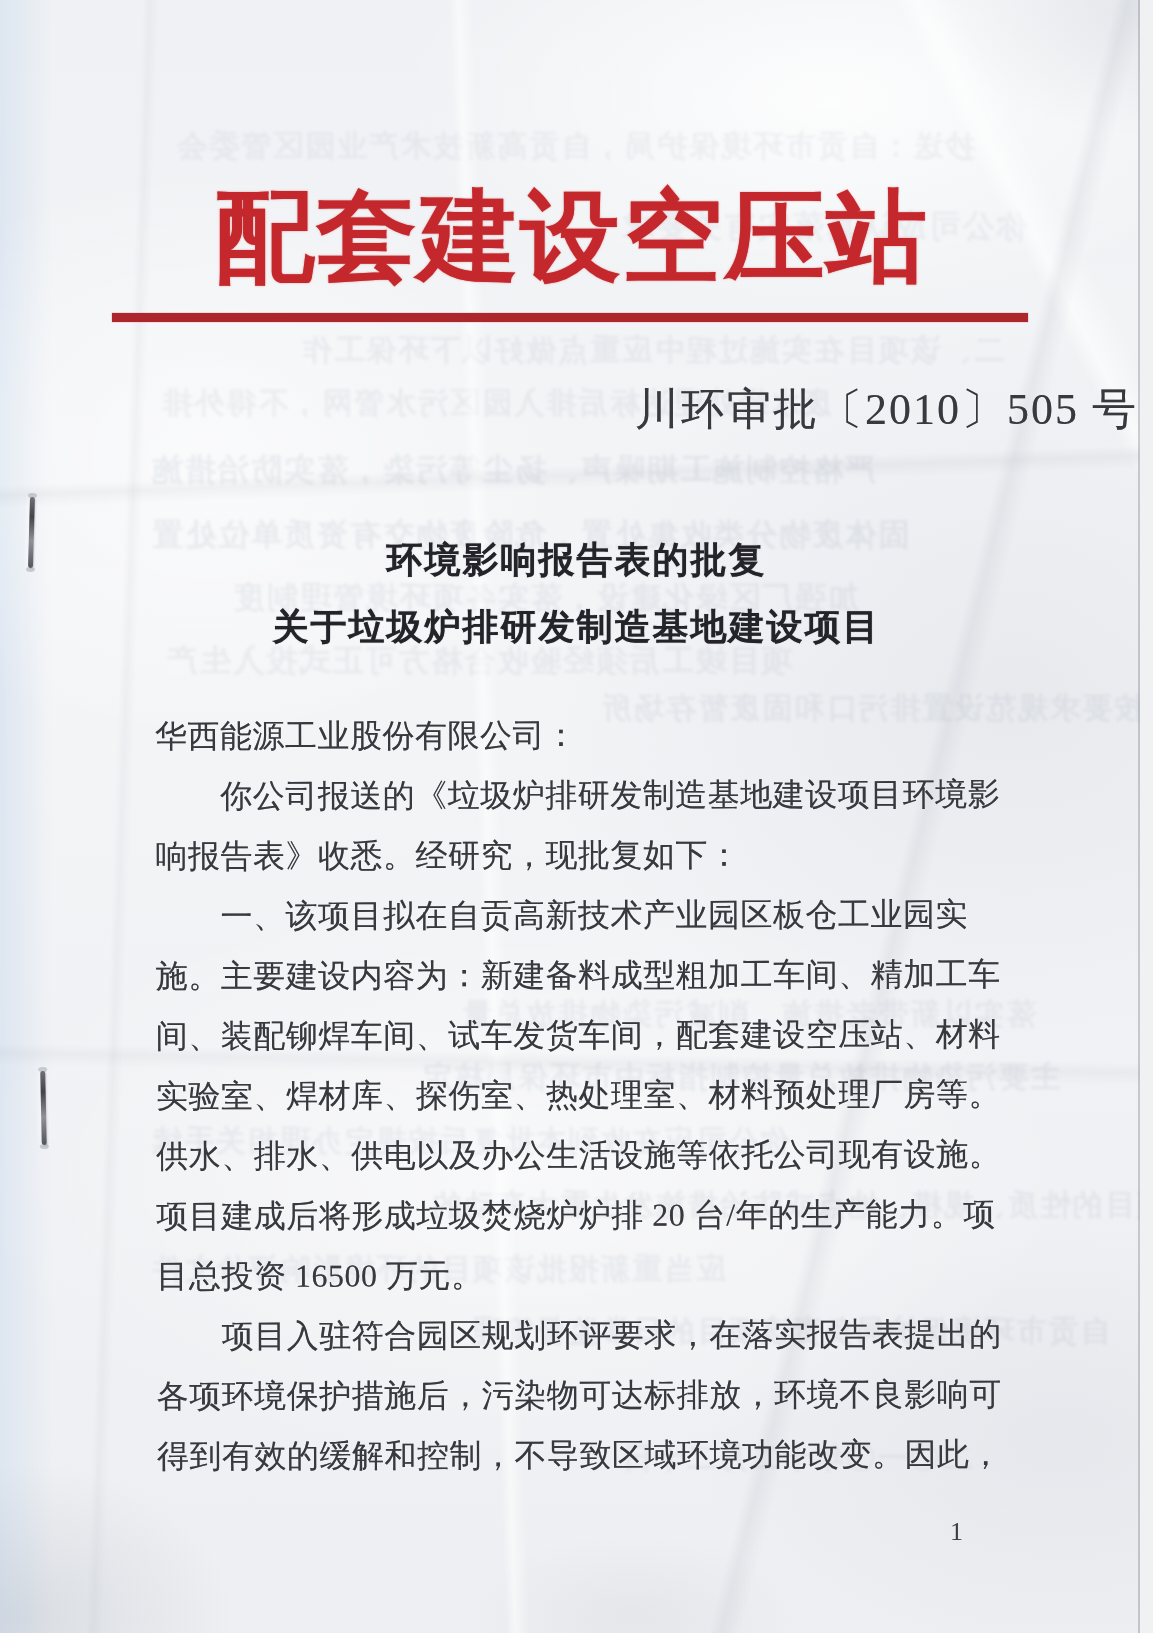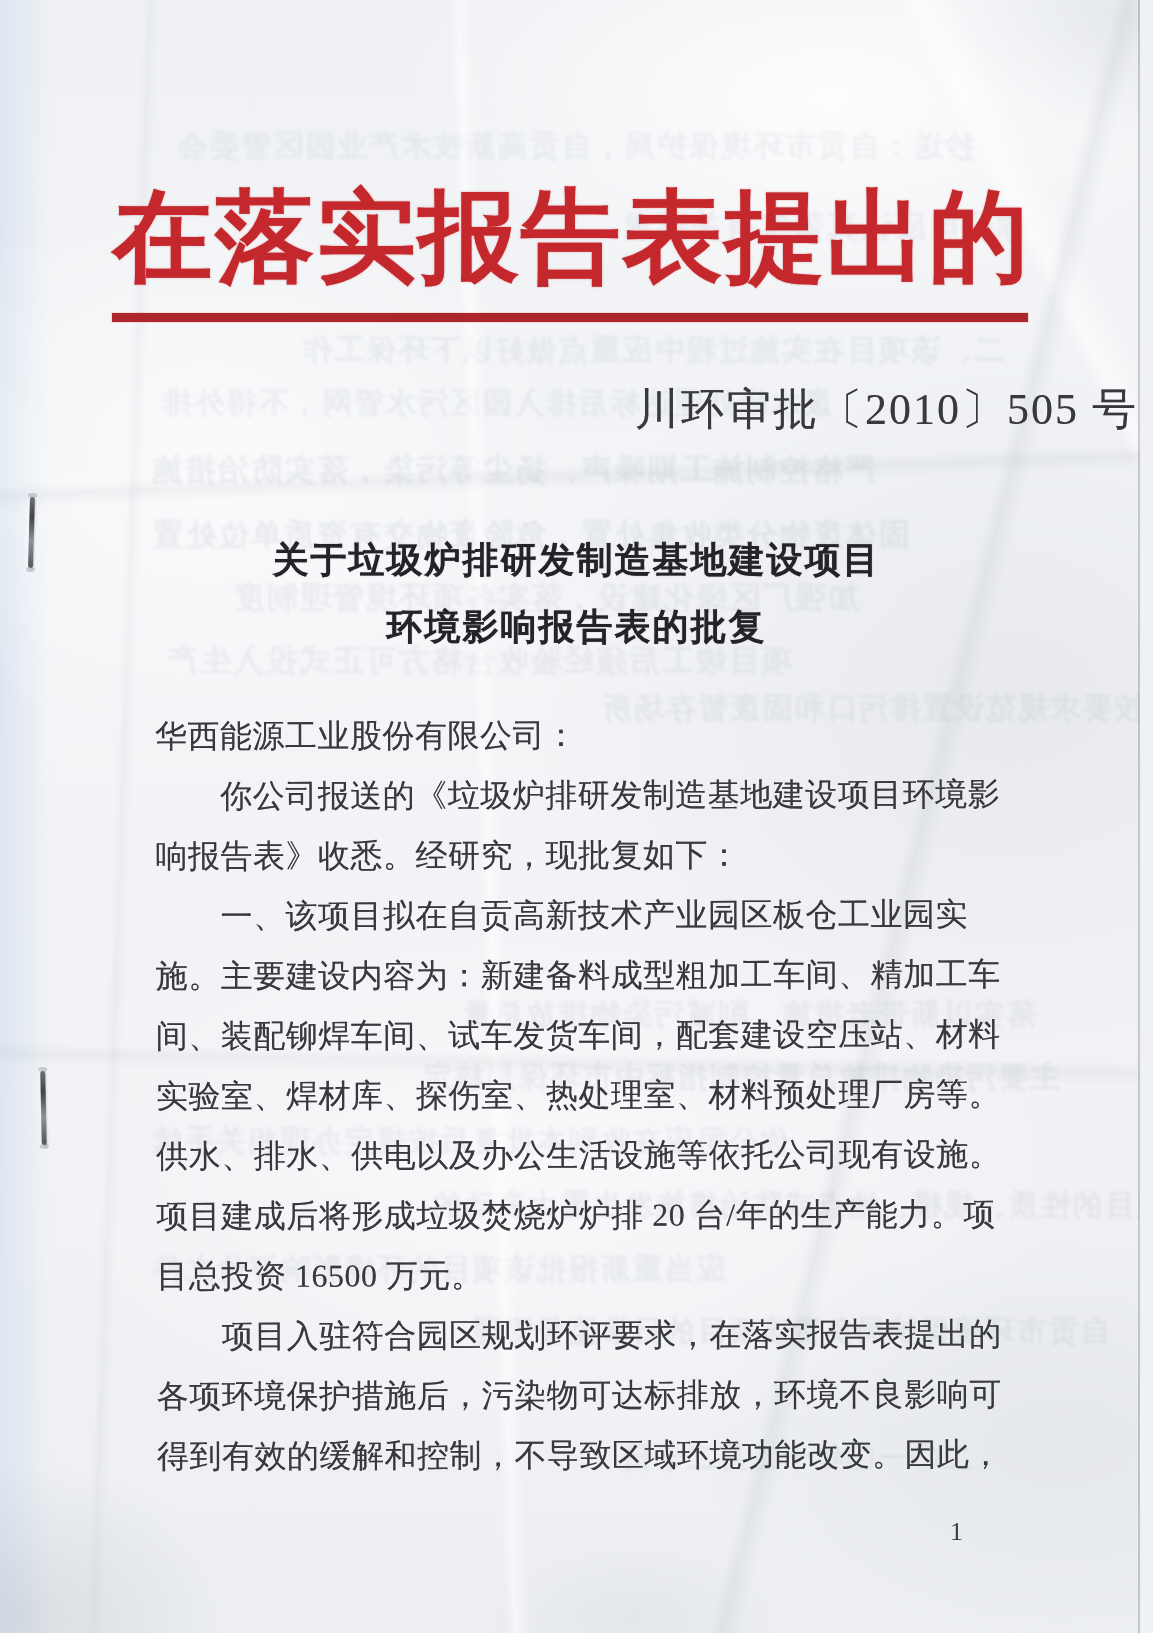--- a/index.html
+++ b/index.html
@@ -141,28 +141,28 @@
       <div class="ghost" style="left: 150px; top: 1249px; font-size: 30px; opacity: 0.1;">应当重新报批该项目的环境影响评价文件</div>
       <div class="ghost" style="left: 470px; top: 1311px; font-size: 30px; opacity: 0.11;">自贡市环境保护局负责该项目的日常监督管理</div>
       <div class="ghost" style="left: 620px; top: 1438px; font-size: 30px; opacity: 0.09;">二〇一〇年十二月二十日</div>
     </div>
   <div class="texture-layer"></div>
   <div class="scan-edge"></div>
 
   <div class="staple staple-1"></div>
   <div class="staple staple-2"></div>
 
-  <h1 class="agency">在落实报告表提出的</h1>
+  <h1 class="agency">配套建设空压站</h1>
   <div class="red-rule"></div>
 
   <div class="doc-number">川环审批〔2010〕505 号</div>
 
   <div class="doc-title">
+    <div>环境影响报告表的批复</div>
     <div>关于垃圾炉排研发制造基地建设项目</div>
-    <div>环境影响报告表的批复</div>
   </div>
 
   <div class="body-text" id="body-lines">
       <div class="body-line">华西能源工业股份有限公司：</div>
       <div class="body-line indent">你公司报送的《垃圾炉排研发制造基地建设项目环境影</div>
       <div class="body-line">响报告表》收悉。经研究，现批复如下：</div>
       <div class="body-line indent">一、该项目拟在自贡高新技术产业园区板仓工业园实</div>
       <div class="body-line">施。主要建设内容为：新建备料成型粗加工车间、精加工车</div>
       <div class="body-line">间、装配铆焊车间、试车发货车间，配套建设空压站、材料</div>
       <div class="body-line">实验室、焊材库、探伤室、热处理室、材料预处理厂房等。</div>

